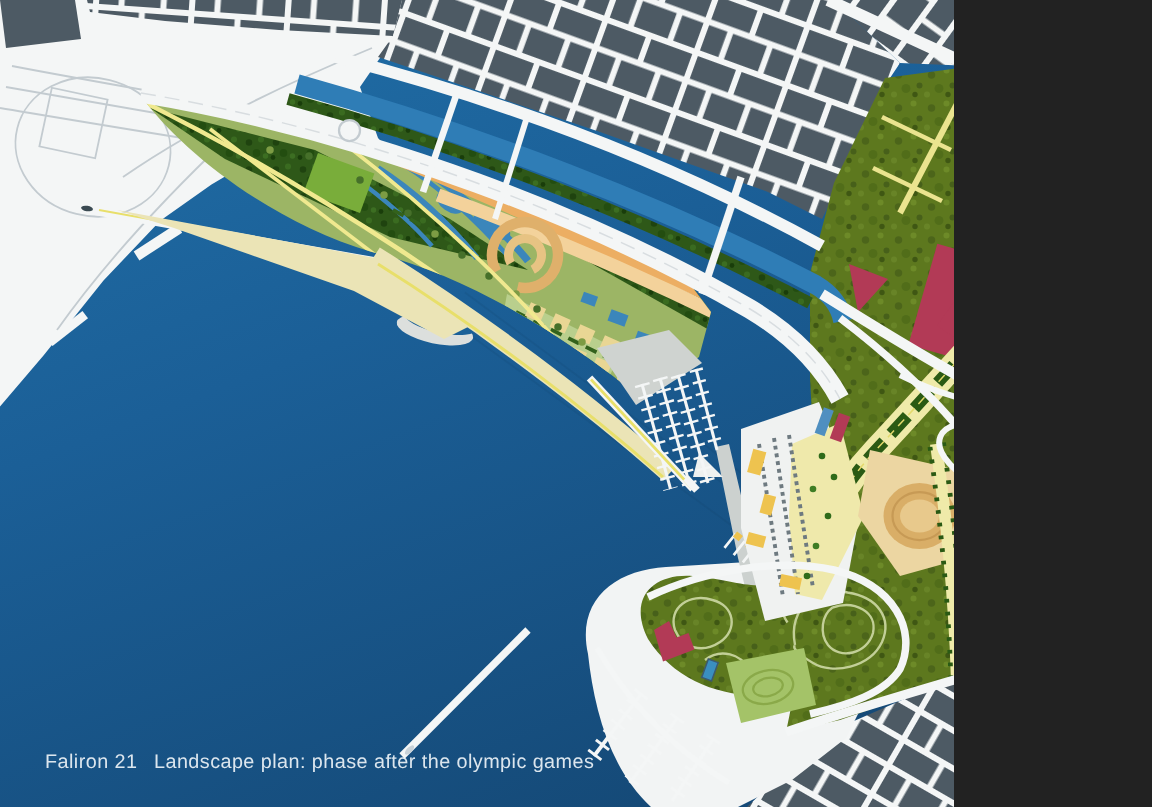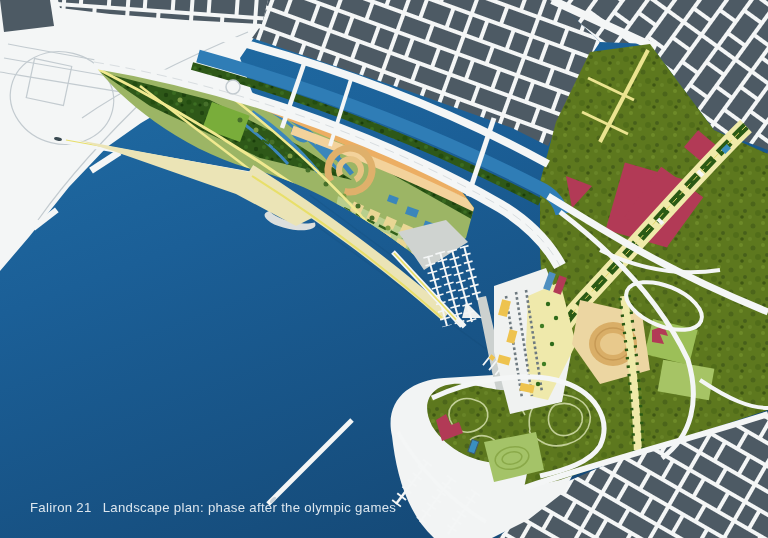--- a/index.html
+++ b/index.html
@@ -1,16 +1,16 @@
 <!DOCTYPE html>
 <html><head>
 <meta charset="utf-8">
 <style>
   html,body{margin:0;padding:0;background:#222;}
-  .stage{position:relative;width:768px;height:538px;overflow:hidden;font-family:"Liberation Sans",sans-serif;}
+  .stage{position:relative;width:636px;height:538px;overflow:hidden;font-family:"Liberation Sans",sans-serif;}
   svg{display:block;}
   text{font-family:"Liberation Sans",sans-serif;}
 </style>
 </head>
 <body>
 
 <div class="stage">
 <svg width="768" height="538" viewBox="0 0 768 538">
   <defs>
     <linearGradient id="waterGrad" x1="0" y1="0" x2="0.55" y2="1">

